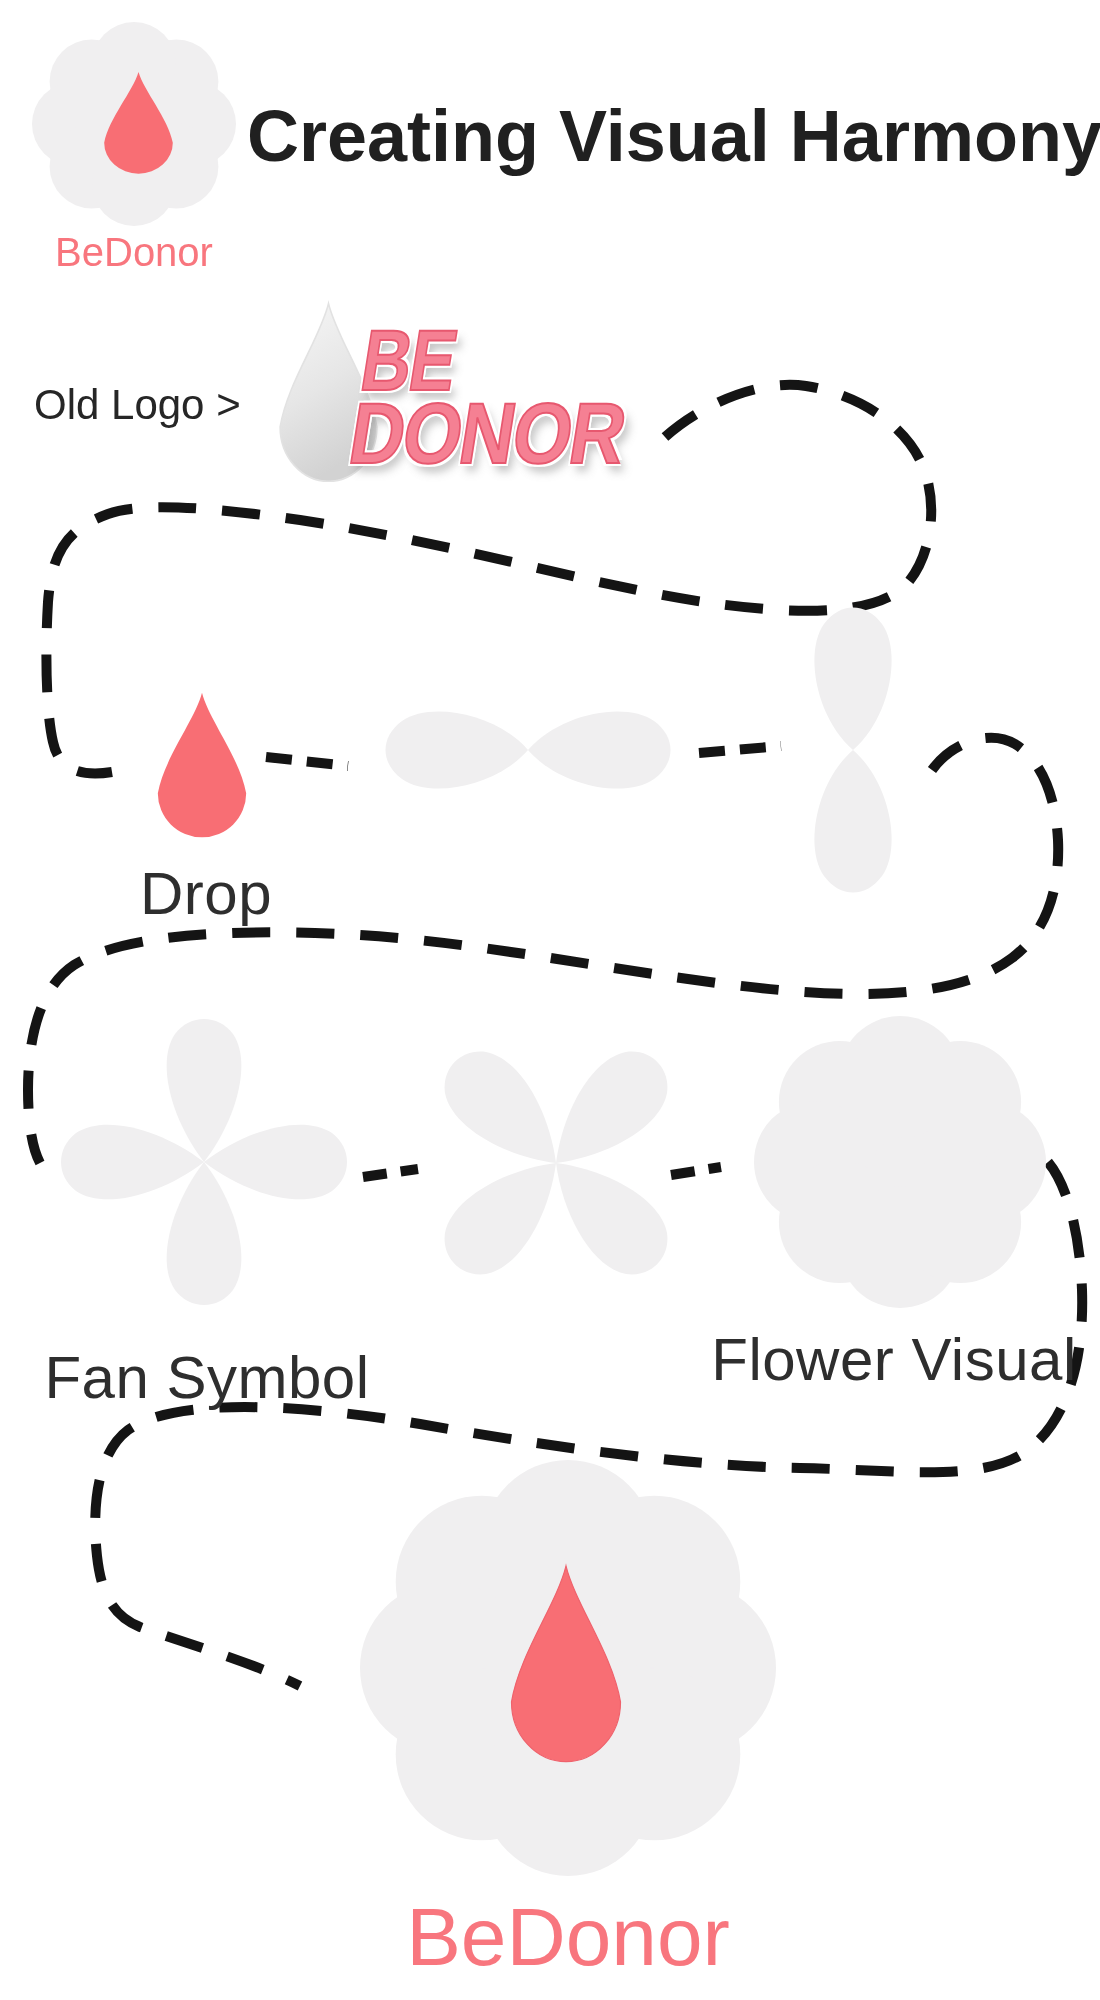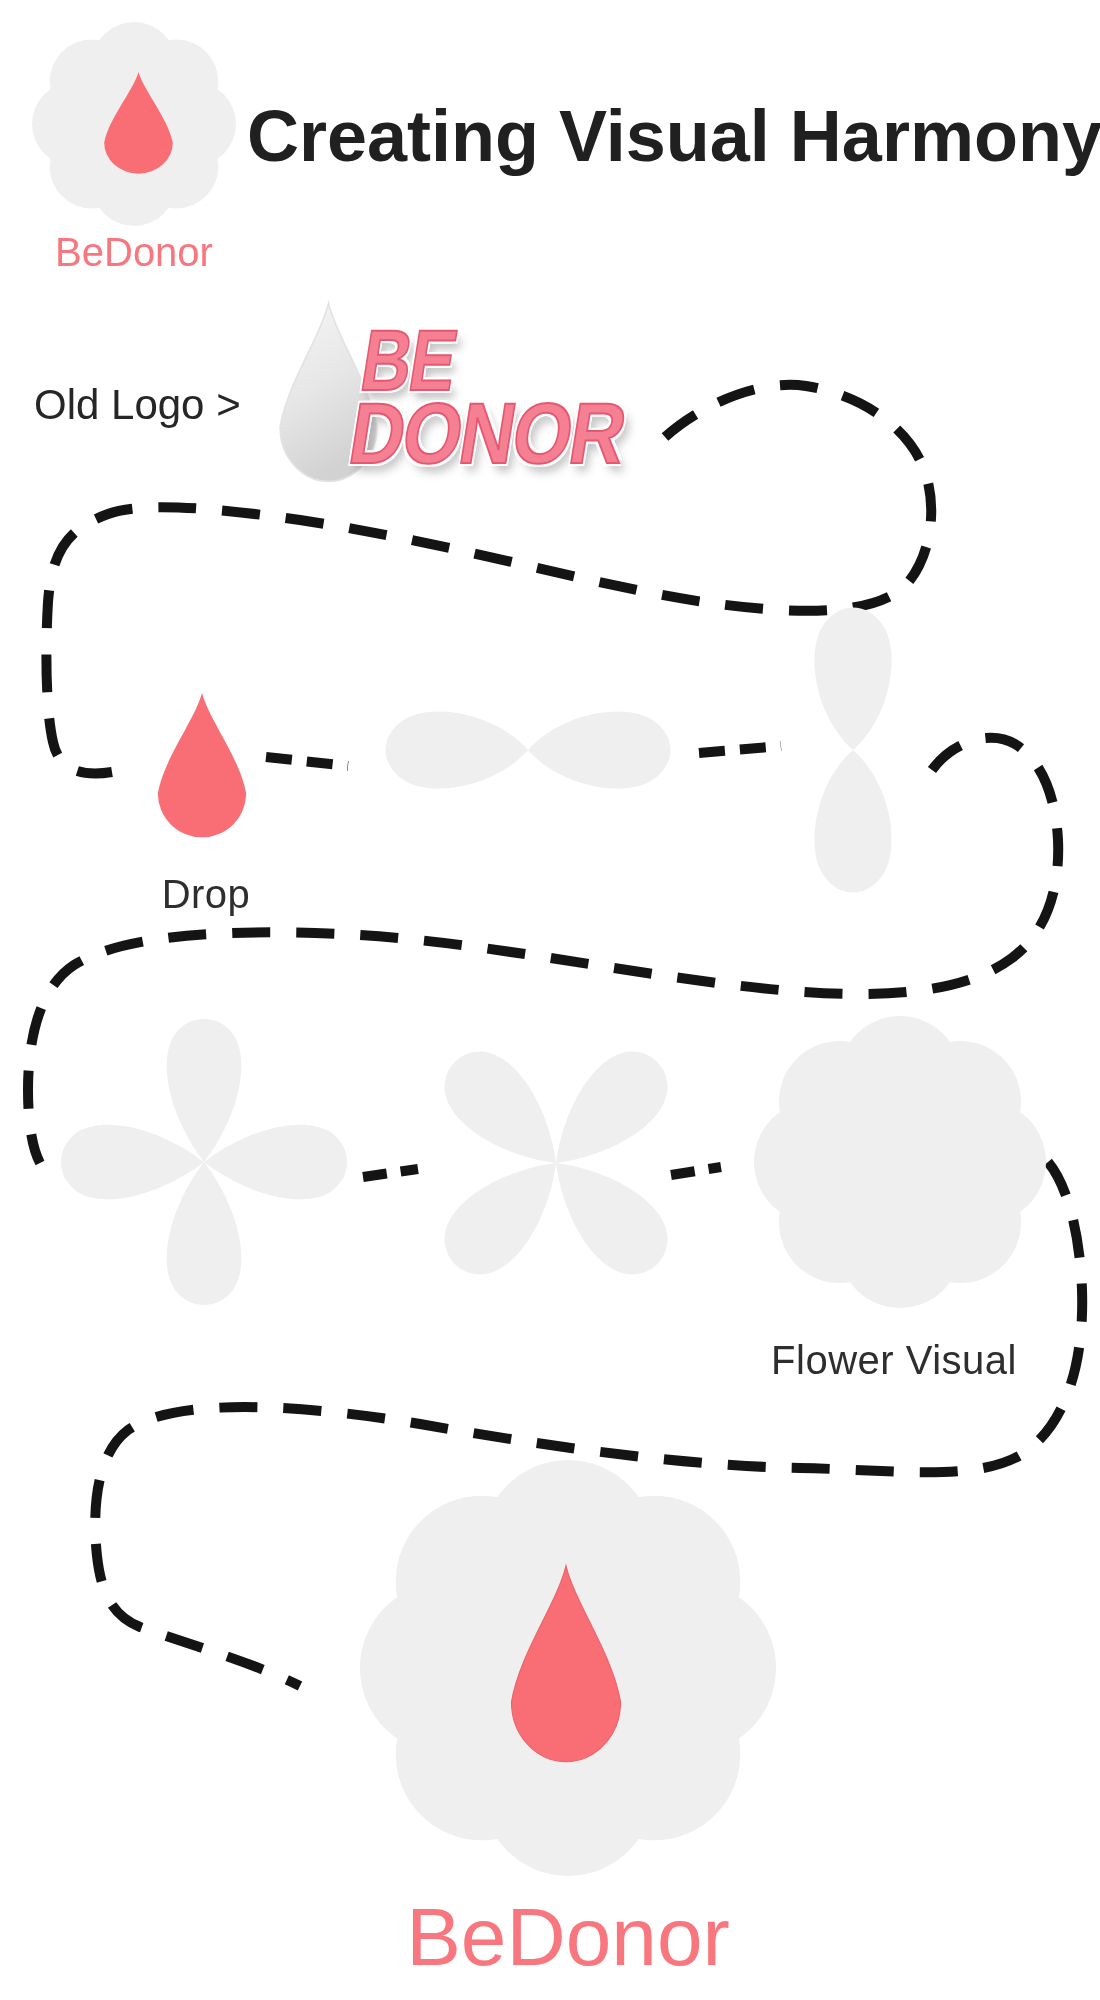--- a/index.html
+++ b/index.html
@@ -27,21 +27,21 @@
   .old-wordmark-line{
     font-weight:bold;font-size:86px;line-height:73px;letter-spacing:-2px;
     color:#f58093;-webkit-text-stroke:2px #e7586f;
     text-shadow:-3px -3px 0 #ffffff,3px -3px 0 #ffffff,-3px 3px 0 #ffffff,3px 3px 0 #ffffff,7px 8px 10px rgba(110,110,110,.45);
     white-space:nowrap;transform-origin:left center;
   }
   .ow1{transform:scaleX(0.80);}
   .ow2{transform:scaleX(0.88);}
   
   .step-label{
-    font-size:40px;color:#2e2e2e;letter-spacing:0.5px;text-align:center;
+    font-size:60px;color:#2e2e2e;letter-spacing:0.5px;text-align:center;
     transform:translateX(-50%);white-space:nowrap;line-height:52px;
   }
   .step-label.wrap{white-space:normal;width:330px;}
   
   .final-caption{
     left:568px;top:1890px;transform:translateX(-50%);
     font-size:82px;color:#f8767e;white-space:nowrap;
   }
   svg{display:block;}
 </style>
@@ -146,20 +146,21 @@
   </svg>
 
   <svg class="abs" style="left:59px;top:1017px;" width="290" height="290" viewBox="-145 -145 290 290">
     <g fill="#f0eff0">
       <path d="M0 0 C-33 -43 -48 -100 -29 -128 C-14 -148 14 -148 29 -128 C48 -100 33 -43 0 0 Z"></path>
       <path transform="rotate(90)" d="M0 0 C-33 -43 -48 -100 -29 -128 C-14 -148 14 -148 29 -128 C48 -100 33 -43 0 0 Z"></path>
       <path transform="rotate(180)" d="M0 0 C-33 -43 -48 -100 -29 -128 C-14 -148 14 -148 29 -128 C48 -100 33 -43 0 0 Z"></path>
       <path transform="rotate(270)" d="M0 0 C-33 -43 -48 -100 -29 -128 C-14 -148 14 -148 29 -128 C48 -100 33 -43 0 0 Z"></path>
     </g>
   </svg>
+  <div class="abs step-label" style="left:207px;top:1352px;">Fan Symbol</div>
 
   <svg class="abs" style="left:411px;top:1018px;" width="290" height="290" viewBox="-145 -145 290 290">
     <g fill="#f0eff0" transform="rotate(45)">
       <path d="M0 0 C-33 -43 -48 -100 -29 -128 C-14 -148 14 -148 29 -128 C48 -100 33 -43 0 0 Z"></path>
       <path transform="rotate(90)" d="M0 0 C-33 -43 -48 -100 -29 -128 C-14 -148 14 -148 29 -128 C48 -100 33 -43 0 0 Z"></path>
       <path transform="rotate(180)" d="M0 0 C-33 -43 -48 -100 -29 -128 C-14 -148 14 -148 29 -128 C48 -100 33 -43 0 0 Z"></path>
       <path transform="rotate(270)" d="M0 0 C-33 -43 -48 -100 -29 -128 C-14 -148 14 -148 29 -128 C48 -100 33 -43 0 0 Z"></path>
     </g>
   </svg>
 

